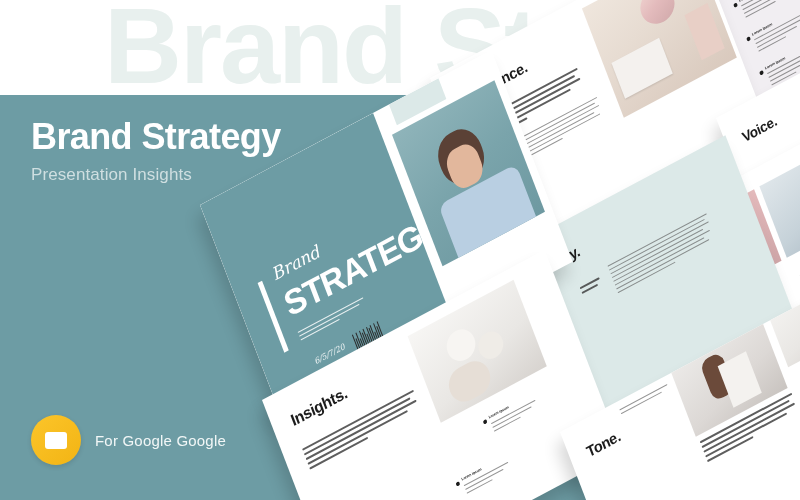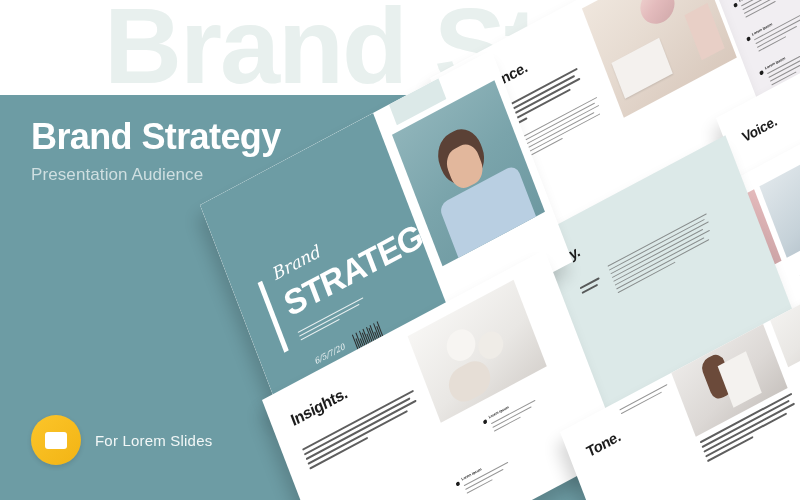--- a/index.html
+++ b/index.html
@@ -393,23 +393,23 @@
           <i style="width:100%"></i>
             <i style="width:86%"></i>
         </div>
       </div>
     </div>
 
   </div>
 
   <div class="hero">
     <h1>Brand Strategy</h1>
-    <div class="sub">Presentation Audience</div>
+    <div class="sub">Presentation Insights</div>
   </div>
 
   <div class="badge-row">
     <div class="badge-circle">
       <div class="badge-glyph"></div>
     </div>
-    <div class="badge-label">For Lorem Slides</div>
+    <div class="badge-label">For Google Google</div>
   </div>
 
 </div>
 
 </body></html>

